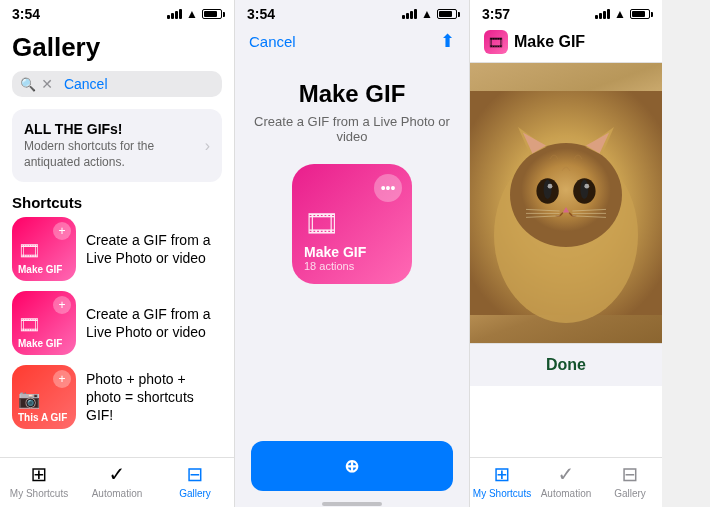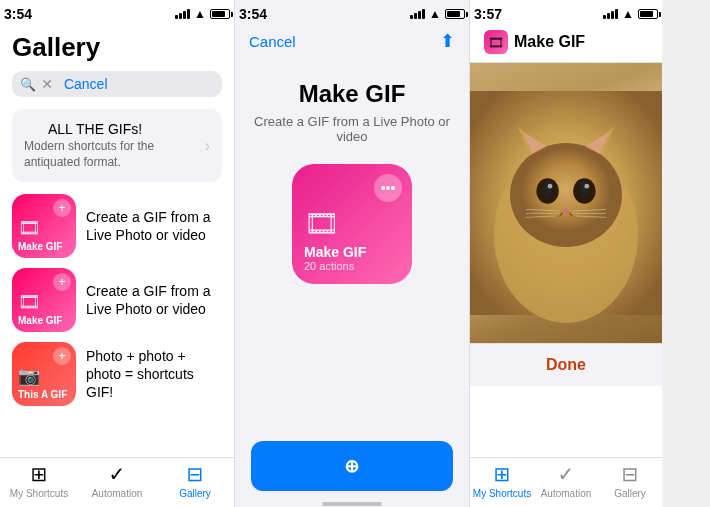--- a/index.html
+++ b/index.html
@@ -23,21 +23,21 @@
     }
     .screen-1 { width: 235px; border-right: 1px solid #ddd; }
     .screen-2 { width: 235px; border-right: 1px solid #ddd; background: #f2f2f7; }
     .screen-3 { width: 192px; }
 
     
     .status-bar {
       display: flex;
       justify-content: space-between;
       align-items: center;
-      padding: 6px 4px 2px;
+      padding: 6px 12px 2px;
       font-size: 13px;
       font-weight: 600;
       background: transparent;
     }
     .status-bar .time { font-weight: 700; font-size: 14px; }
     .status-icons { display: flex; align-items: center; gap: 4px; }
     .signal-bars { display: flex; align-items: flex-end; gap: 1px; }
     .signal-bars span { background: #000; border-radius: 1px; width: 3px; }
     .signal-bars span:nth-child(1) { height: 4px; }
     .signal-bars span:nth-child(2) { height: 6px; }
@@ -64,21 +64,21 @@
     .search-text { font-size: 14px; color: #000; flex: 1; }
     .search-clear { color: #8e8e93; font-size: 14px; }
     .search-cancel { color: #007aff; font-size: 14px; margin-left: 6px; }
 
     .section-title { font-size: 15px; font-weight: 700; margin-bottom: 6px; }
     .collection-card {
       background: #f2f2f7; border-radius: 12px; padding: 12px; margin-bottom: 12px;
       display: flex; align-items: center; justify-content: space-between;
     }
     .collection-info { flex: 1; }
-    .collection-name { font-size: 14px; font-weight: 400; margin-bottom: 2px; margin-left: 24px; }
+    .collection-name { font-size: 14px; font-weight: 700; margin-bottom: 2px; }
     .collection-desc { font-size: 12px; color: #666; line-height: 1.3; }
     .chevron { color: #c7c7cc; font-size: 16px; }
 
     .shortcut-item {
       display: flex; align-items: center; gap: 10px; margin-bottom: 10px;
     }
     .shortcut-thumb {
       width: 64px; height: 64px; border-radius: 14px;
       display: flex; flex-direction: column; align-items: flex-start; justify-content: flex-end;
       padding: 6px; position: relative; flex-shrink: 0;
@@ -168,21 +168,21 @@
       position: relative; overflow: hidden;
     }
     
     .cat-svg { width: 100%; height: 100%; }
 
     .done-section {
       background: #f2f2f7; padding: 12px; text-align: center;
       border-top: 1px solid #e0e0e0;
     }
     .done-btn {
-      font-size: 16px; font-weight: 600; color: #c2410c;
+      font-size: 16px; font-weight: 600; color: #14532d;
     }
 
     .s3-tab-bar {
       display: flex; border-top: 1px solid #e0e0e0;
       padding: 4px 0 8px; background: rgba(255,255,255,0.95);
     }
     .s3-tab-item {
       flex: 1; display: flex; flex-direction: column; align-items: center; gap: 2px;
     }
   </style>
@@ -212,25 +212,26 @@
 
     <div class="search-bar">
       <span class="search-icon">🔍</span>
       <span class="search-clear">✕</span>
       <span class="search-cancel">Cancel</span>
     </div>
 
     <div class="collection-card">
       <div class="collection-info">
         <div class="collection-name">ALL THE GIFs!</div>
-        <div class="collection-desc">Modern shortcuts for the antiquated format.</div>
+        <div class="collection-desc">Modern shortcuts for the antiquated actions.</div>
       </div>
       <span class="chevron">›</span>
     </div>
 
+    <div class="section-title">Shortcuts</div>
 
     <div class="shortcut-item">
       <div class="shortcut-thumb shortcut-thumb-pink">
         <div class="plus-btn">+</div>
         <span class="thumb-icon">🎞</span>
         <span class="thumb-label">Make GIF</span>
       </div>
       <div class="shortcut-info">
         <div class="shortcut-name">Create a GIF from a Live Photo or video</div>
       </div>
@@ -299,21 +300,21 @@
   </div>
 
   <div class="s2-content">
     <div class="s2-title">Make GIF</div>
     <div class="s2-subtitle">Create a GIF from a Live Photo or video</div>
 
     <div class="s2-shortcut-card">
       <div class="s2-more-btn">•••</div>
       <span class="s2-card-icon">🎞</span>
       <div class="s2-card-label">Make GIF</div>
-      <div class="s2-card-actions">20 actions</div>
+      <div class="s2-card-actions">18 actions</div>
     </div>
 
   </div>
 
   <div class="add-shortcut-btn">
     <span class="add-plus">⊕</span>
   </div>
 
   <div class="s2-bottom">
     <div class="home-indicator"></div>

